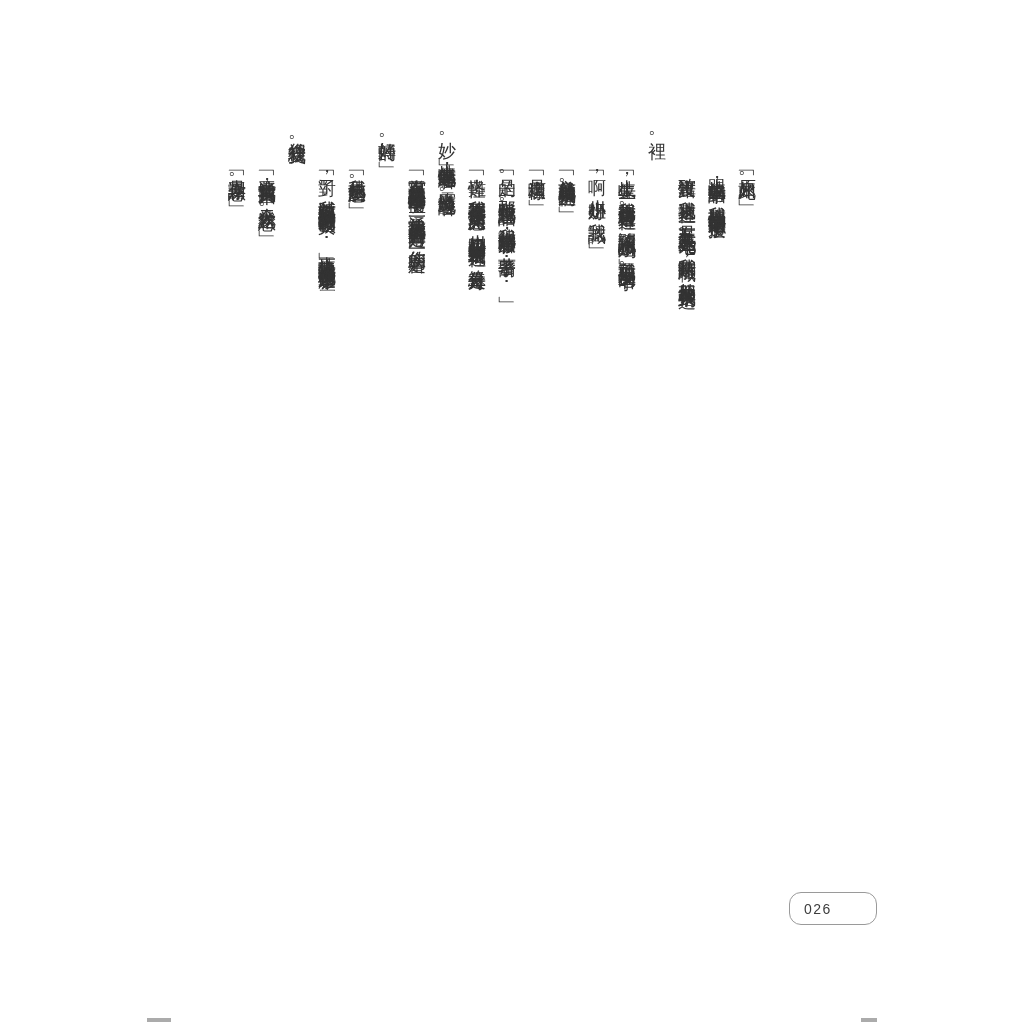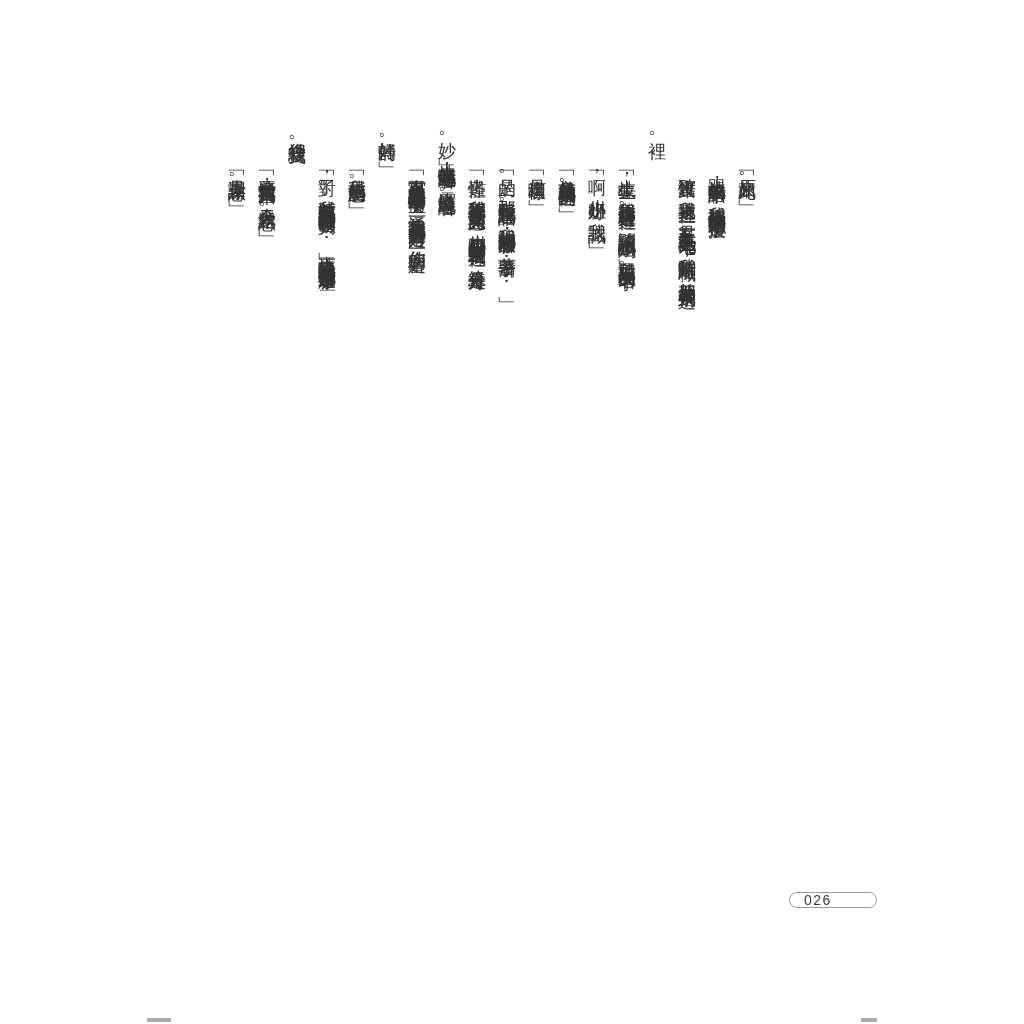--- a/index.html
+++ b/index.html
@@ -36,21 +36,21 @@
   }
   .text-col.indent {
     text-indent: 36px;
   }
   
   .page-pill {
     position: absolute;
     left: 789px;
     top: 892px;
     width: 88px;
-    height: 16px;
+    height: 33px;
     box-sizing: border-box;
     border: 1px solid #9a9a9a;
     border-radius: 12px;
     background: #ffffff;
     display: flex;
     align-items: center;
     padding-left: 14px;
     font-family: "Liberation Sans", "DejaVu Sans", sans-serif;
     font-size: 14px;
     color: #3d3d3d;

